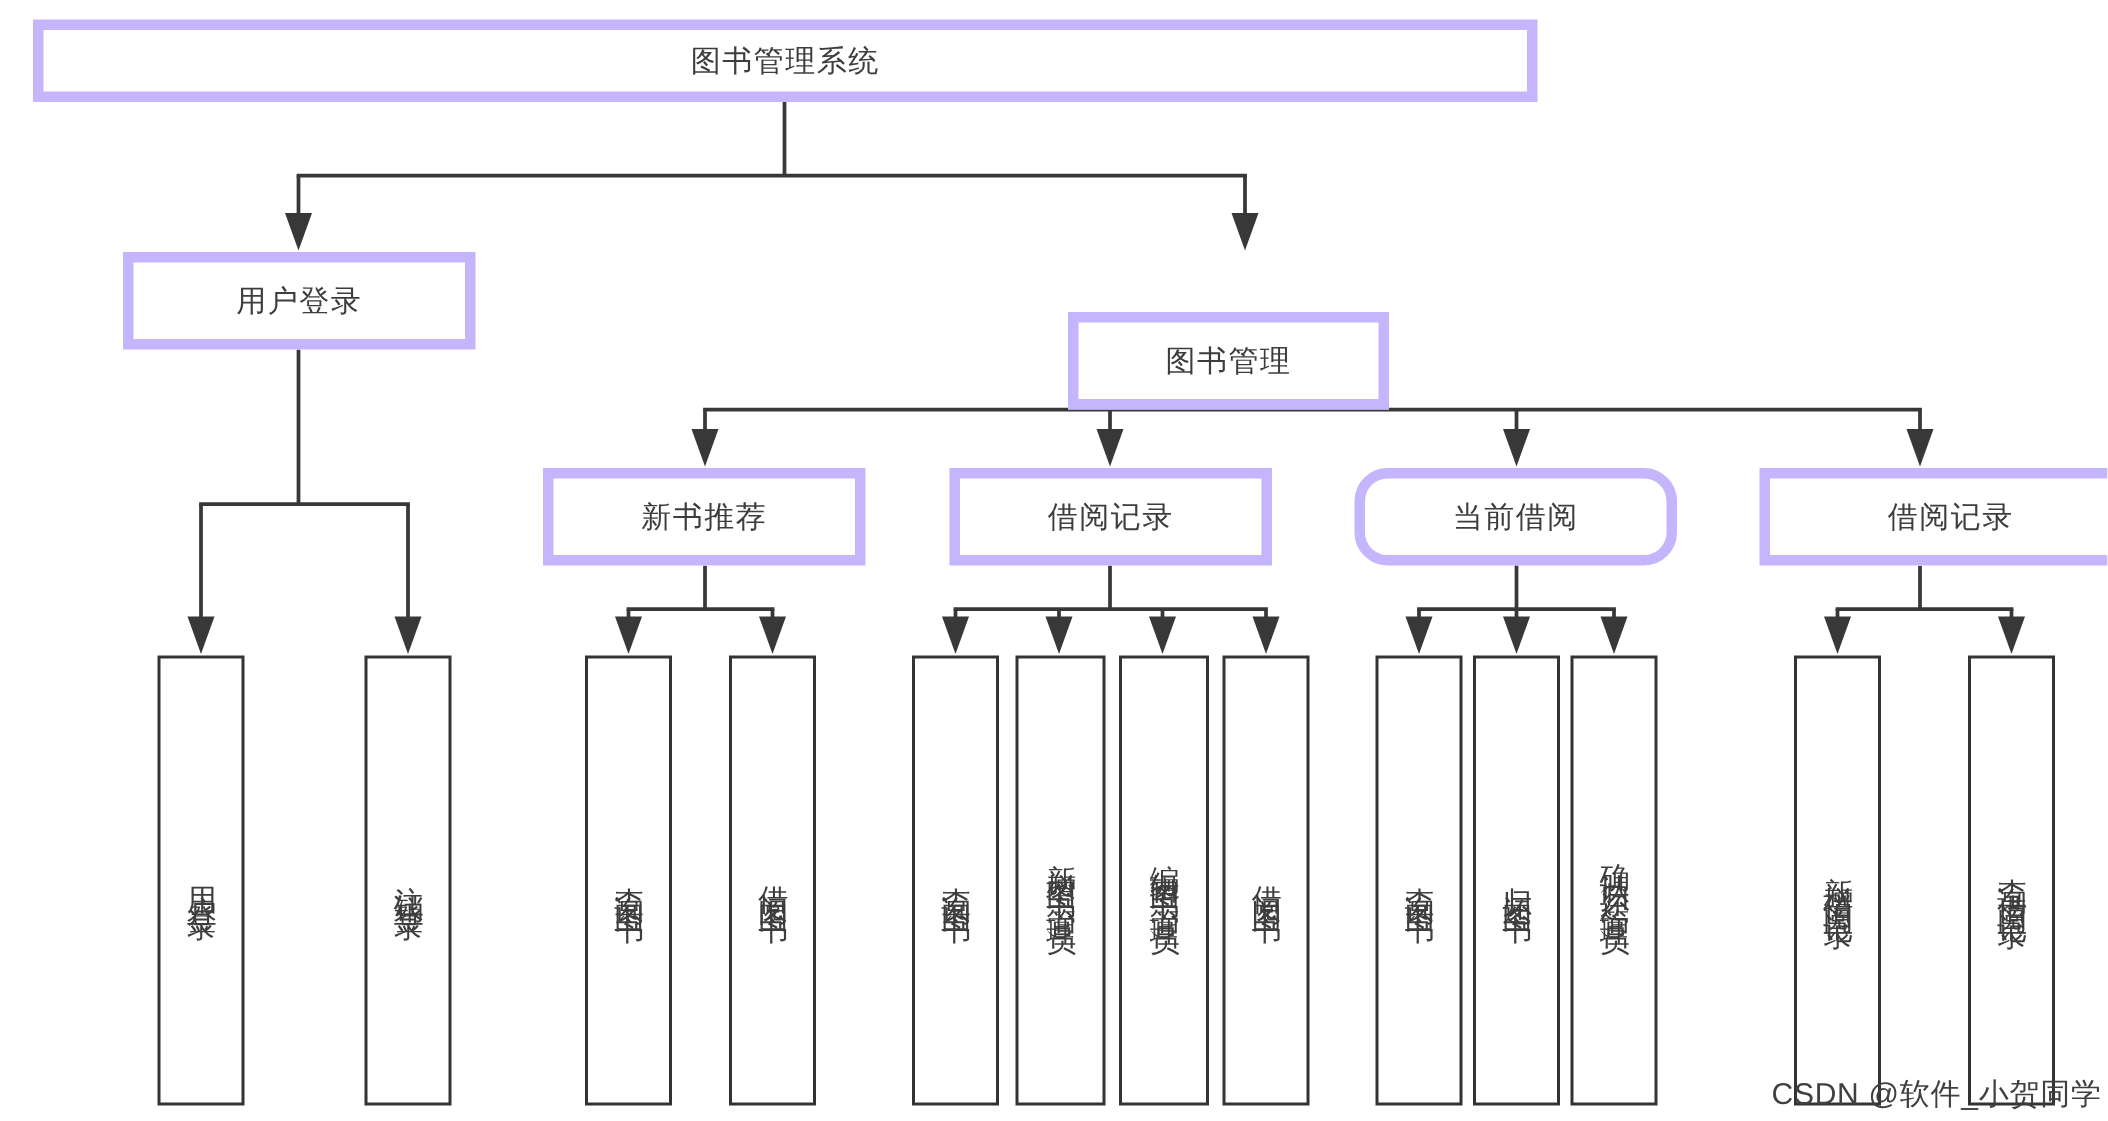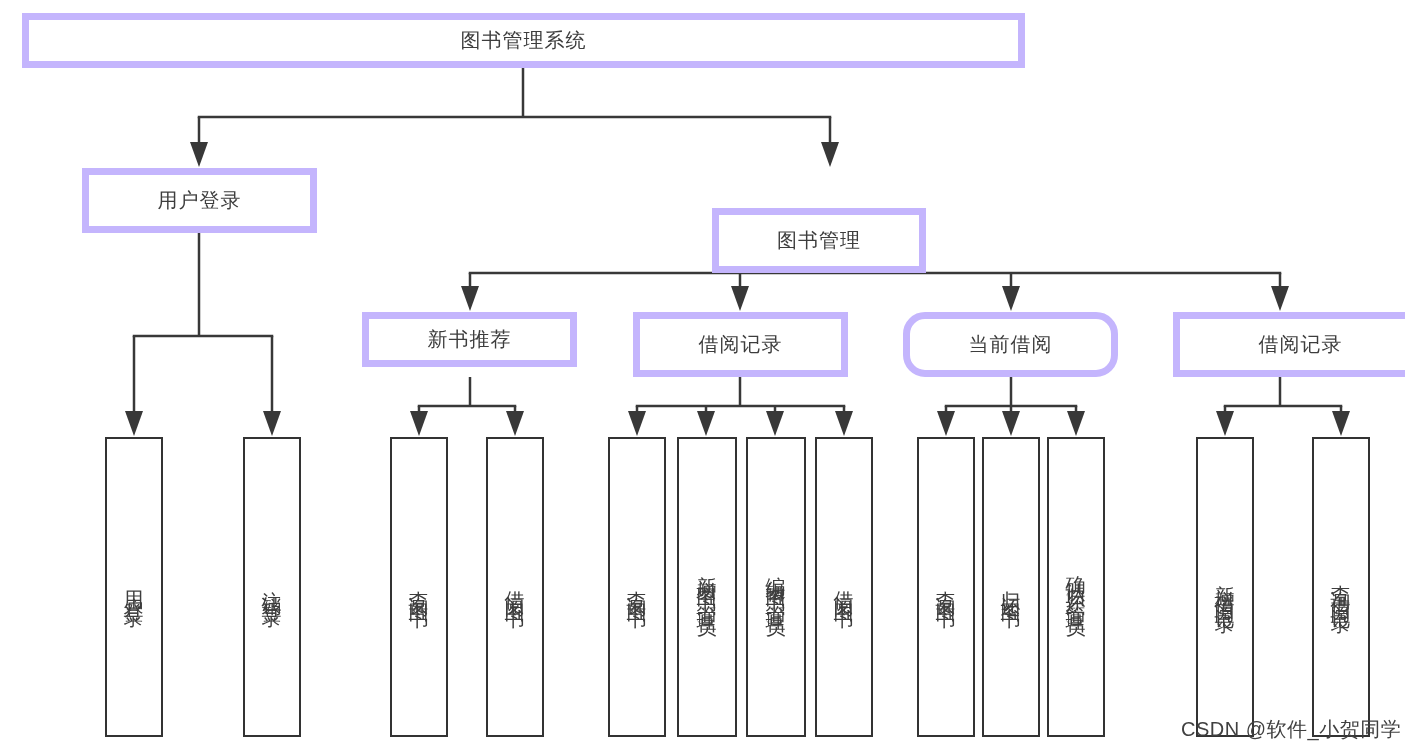--- a/index.html
+++ b/index.html
@@ -34,21 +34,21 @@
     font-size:20px;
     line-height:1;
     letter-spacing:6px;
     color:#3d3d3d;
     white-space:nowrap;
   }
   
   #b-root  {left:22px; top:13px; width:1003px;height:55px;}
   #b-login {left:82px; top:168px;width:235px; height:65px;}
   #b-mgmt  {left:712px;top:168px;width:214px; height:65px;margin-top:40px;}
-  #g-newrec{left:362px;top:312px;width:215px; height:55px;}
+  #g-newrec{left:362px;top:312px;width:215px; height:65px;}
   #g-borrow{left:633px;top:312px;width:215px; height:65px;}
   #g-curr  {left:903px;top:312px;width:215px; height:65px;border-radius:22px;}
   #g-rec   {left:1173px;top:312px;width:255px;height:65px;}
   
   #f1 {left:105px;}  #f2 {left:243px;}
   #f3 {left:390px;}  #f4 {left:486px;}
   #f5 {left:608px;}  #f6 {left:677px;width:60px;} #f7 {left:746px;width:60px;} #f8 {left:815px;}
   #f9 {left:917px;}  #f10{left:982px;} #f11{left:1047px;}
   #f12{left:1196px;} #f13{left:1312px;}
   #watermark{

